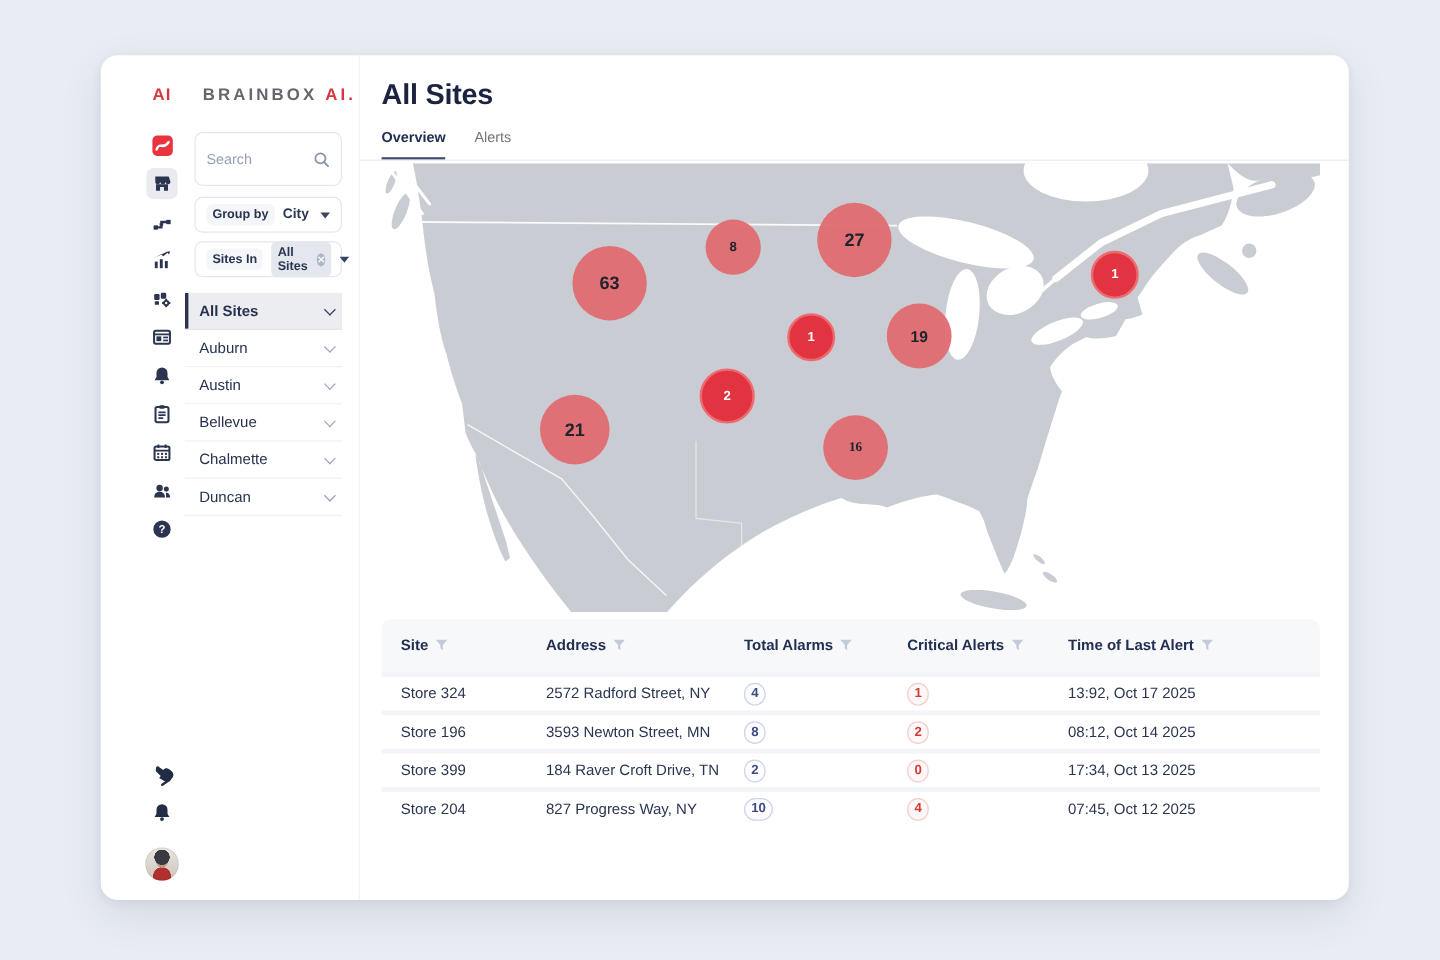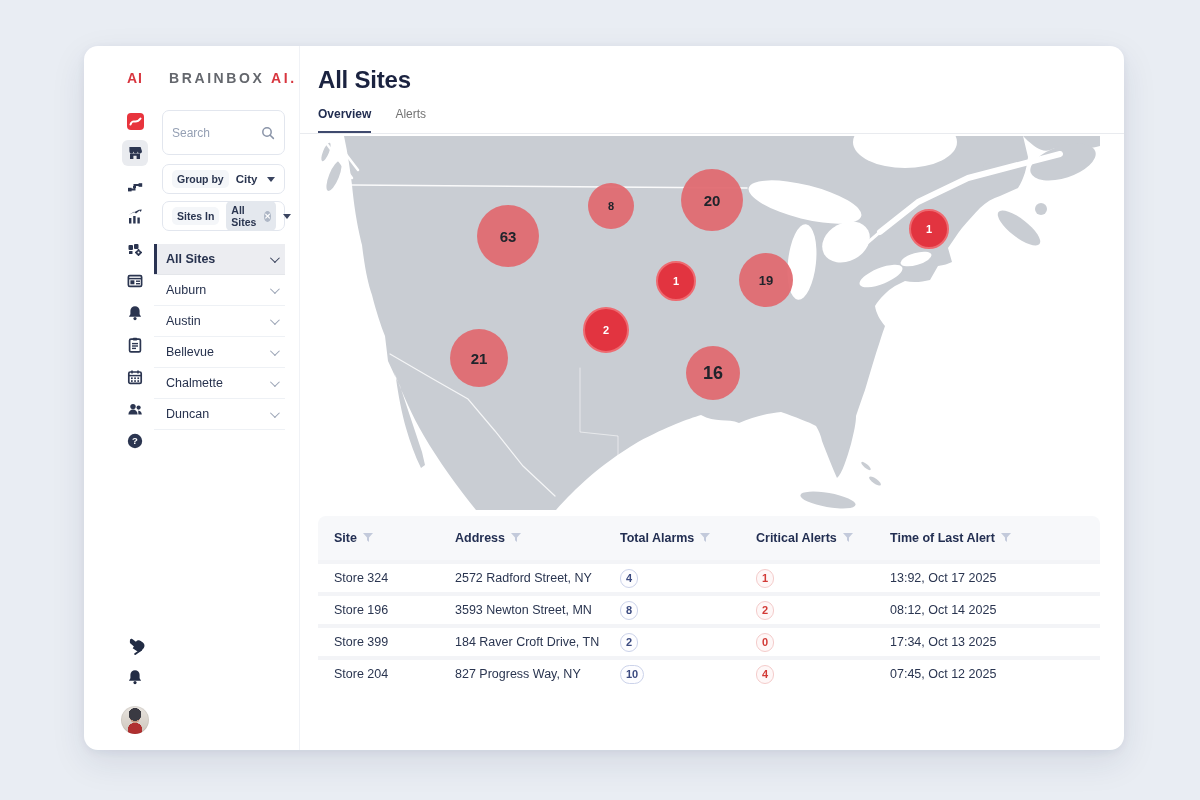--- a/index.html
+++ b/index.html
@@ -336,26 +336,26 @@
           <line x1="6" y1="4" x2="34" y2="42" stroke-width="2.5"></line>
           <line x1="14" y1="0" x2="40" y2="34" stroke-width="2.5"></line>
           <line x1="34" y1="49" x2="429" y2="52" stroke-width="1.5" opacity=".9"></line>
           <polyline points="72,218 115,243 150,263 177,295 205,330 237,360" stroke-width="1.2" opacity=".8"></polyline>
           <polyline points="262,232 262,296 300,300 300,360" stroke-width="1" opacity=".55"></polyline>
         </g>
       </svg>
       <div id="bubble-layer" style="position:absolute;left:0;top:2px;width:782px;height:374px;">
           <div class="bubble" style="left: 159px; top: 69px; height: 62px; width: 62px; font-size: 15px;">63</div>
           <div class="bubble" style="left: 270px; top: 47px; height: 46px; width: 46px; font-size: 11px;">8</div>
-          <div class="bubble" style="left: 363px; top: 33px; height: 62px; width: 62px; font-size: 15px;">20</div>
+          <div class="bubble" style="left: 363px; top: 33px; height: 62px; width: 62px; font-size: 15px;">27</div>
           <div class="bubble alert" style="left: 338px; top: 125px; height: 40px; width: 40px; font-size: 11px;">1</div>
           <div class="bubble" style="left: 421px; top: 117px; height: 54px; width: 54px; font-size: 13px;">19</div>
           <div class="bubble alert" style="left: 265px; top: 171px; height: 46px; width: 46px; font-size: 11px;">2</div>
           <div class="bubble" style="left: 132px; top: 193px; height: 58px; width: 58px; font-size: 15px;">21</div>
-          <div class="bubble" style="left: 368px; top: 210px; height: 54px; width: 54px; font-size: 18px;">16</div>
+          <div class="bubble" style="left: 368px; top: 210px; height: 54px; width: 54px; font-size: 11px; font-family: Liberation Serif, serif;">16</div>
           <div class="bubble alert" style="left: 591px; top: 73px; height: 40px; width: 40px; font-size: 11px;">1</div>
         </div>
     </div>
 
     <div class="table">
       <div class="t-head">
         <div class="th c1">
             <span>Site</span>
             <svg class="funnel" width="10" height="10" viewBox="0 0 10 10">
               <path d="M0,0 H10 L6,4.5 V9 L4,7.2 V4.5 Z" fill="#c3cadb"></path>

